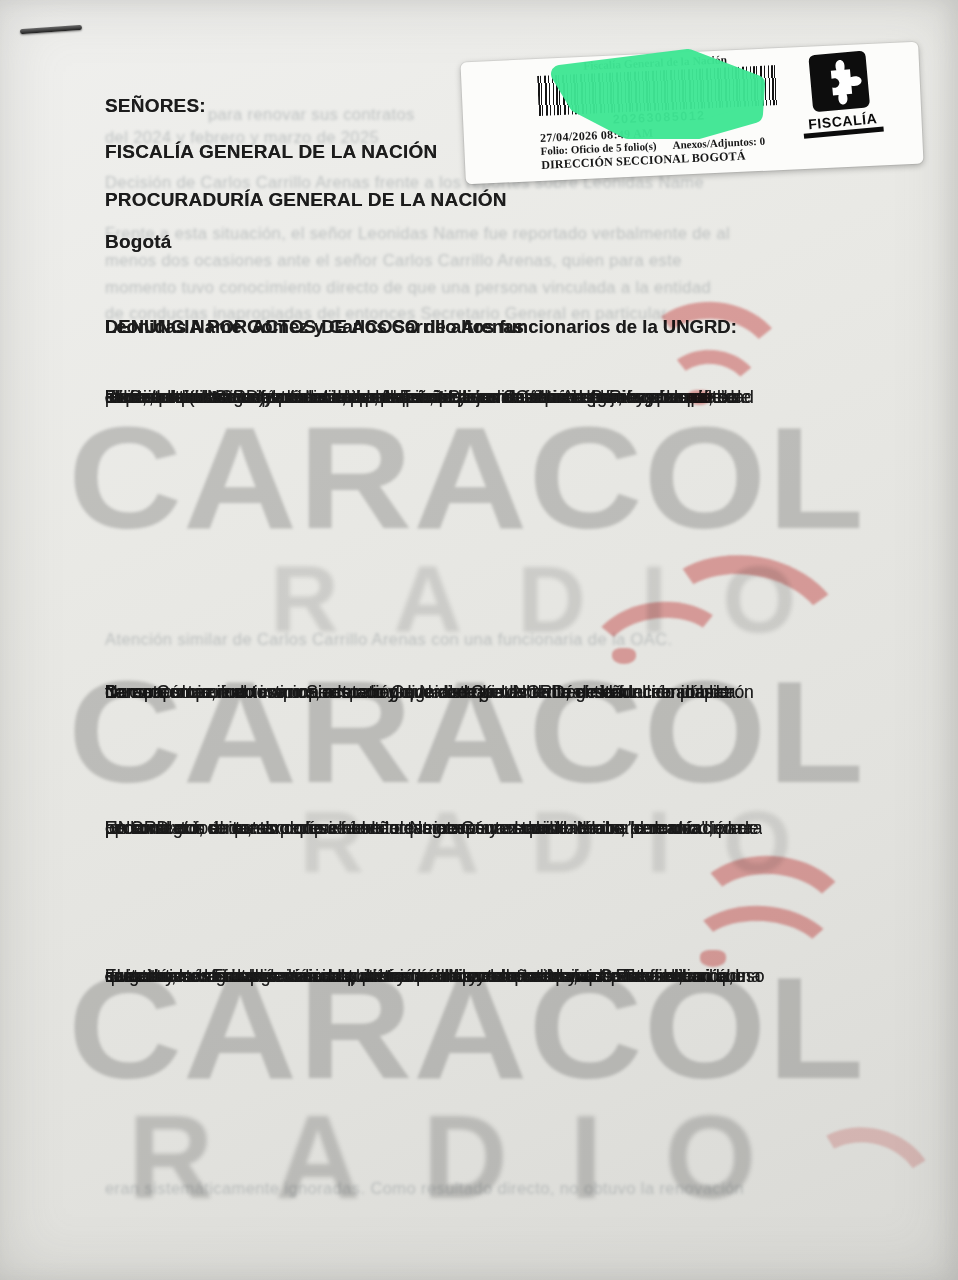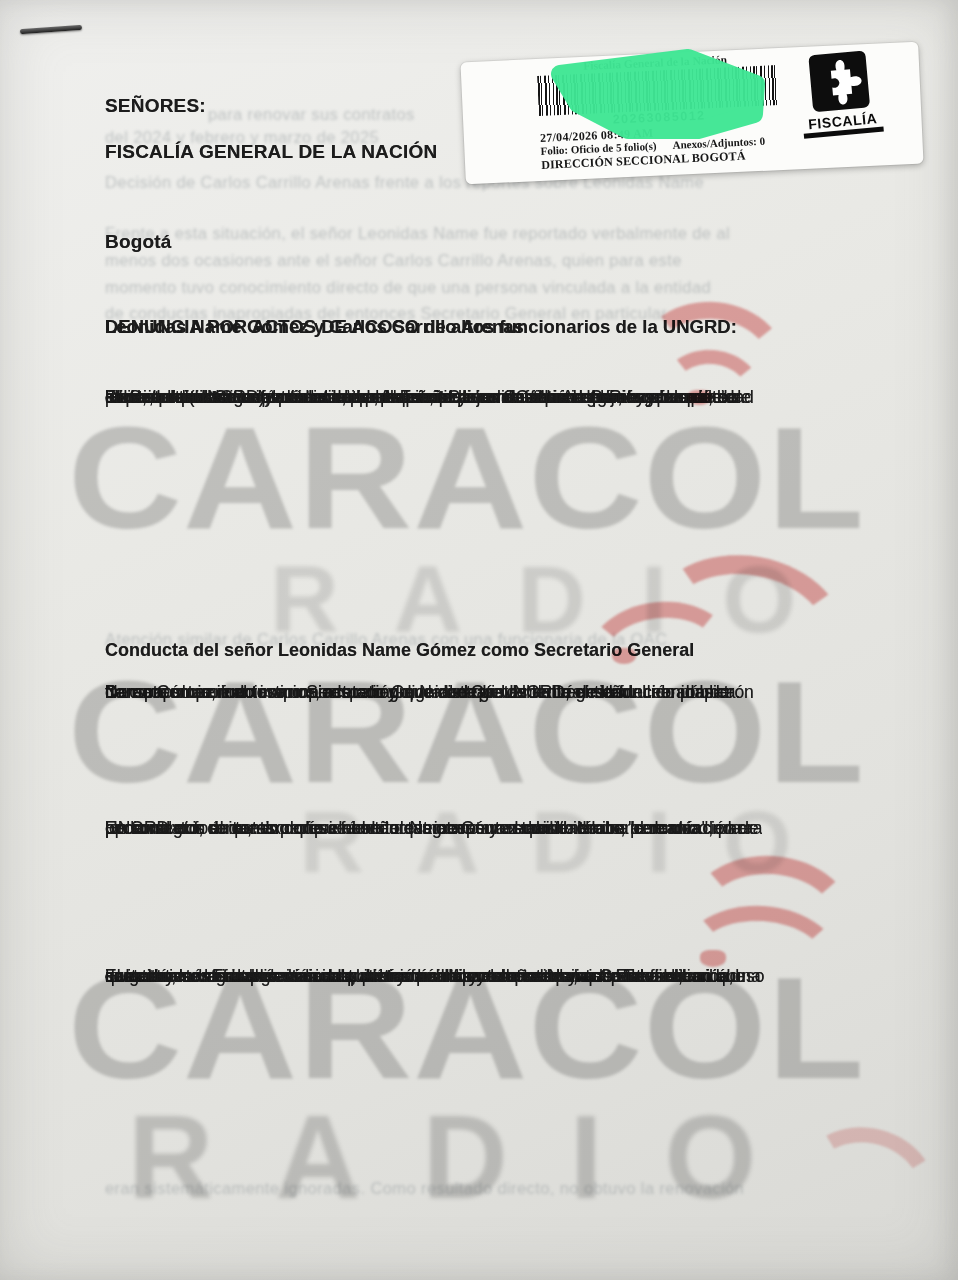--- a/index.html
+++ b/index.html
@@ -95,39 +95,39 @@
   <div class="ghost g3">Frente a esta situación, el señor Leonidas Name fue reportado verbalmente de al</div>
   <div class="ghost g4">menos dos ocasiones ante el señor Carlos Carrillo Arenas, quien para este</div>
   <div class="ghost g5">momento tuvo conocimiento directo de que una persona vinculada a la entidad</div>
   <div class="ghost g6">de conductas inapropiadas del entonces Secretario General en particular</div>
   <div class="ghost g7">Atención similar de Carlos Carrillo Arenas con una funcionaria de la OAC.</div>
   <div class="ghost g8">eran sistemáticamente ignoradas. Como resultado directo, no obtuvo la renovación</div>
 
   <div class="doc">
     <div class="hline salut">SEÑORES:</div>
     <div class="hline rec1">FISCALÍA GENERAL DE LA NACIÓN</div>
+    <div class="hline rec2">PROCURADURÍA GENERAL DE LA NACIÓN</div>
     <div class="hline city">Bogotá</div>
 
     <div class="block title">
         <div class="jline">DENUNCIA POR ACTOS DE ACOSO de altos funcionarios de la UNGRD:</div>
         <div class="jline last">Leonidas Name Gómez y Carlos Carrillo Arenas</div>
       </div>
     <div class="block para p1">
         <div class="jline">El presente documento tiene como propósito dejar constancia escrita y formal, en</div>
         <div class="jline">calidad de testimonio anónimo, de una serie de conductas irregulares, de carácter</div>
         <div class="jline">ético, administrativo y potencialmente constitutivas de acoso laboral y abuso de</div>
         <div class="jline">poder, presuntamente cometidas por el señor Leonidas Name Gómez en su calidad</div>
         <div class="jline">de Secretario General de la Unidad Nacional para la Gestión del Riesgo de</div>
         <div class="jline">Desastres (UNGRD), así como por el señor Carlos Carrillo Arenas, funcionario de</div>
         <div class="jline">alto nivel dentro de la misma entidad. Este testimonio se rinde bajo reserva de</div>
         <div class="jline">identidad por temor fundado a represalias, pero con la firme esperanza de que se</div>
         <div class="jline">inicie una investigación exhaustiva, imparcial y con enfoque de género por parte de</div>
         <div class="jline last">las autoridades competentes.</div>
       </div>
-    <div class="block h2">Conducta del señor Leonidas Name Gómez como Secretario General</div>
     <div class="block para p2">
         <div class="jline">Durante su periodo como Secretario General de la UNGRD, el señor Leonidas</div>
         <div class="jline">Name Gómez mantuvo una actuación que dista gravemente de los vulneraba de</div>
         <div class="jline">transparencia, funcionarios, respeto y dignidad que deben regir la función pública.</div>
         <div class="jline">De acuerdo con el testimonio recabado, Name Gómez habría establecido un patrón</div>
         <div class="jline last">de comportamiento inapropiado con grave contratistas de la entidad.</div>
       </div>
     <div class="block para p3">
         <div class="jline">En concreto, se contando que el señor Name Gómez condicionaba la renovación de</div>
         <div class="jline">los contratos de estas profesionales a que aceptaran mantener una cercanía</div>

